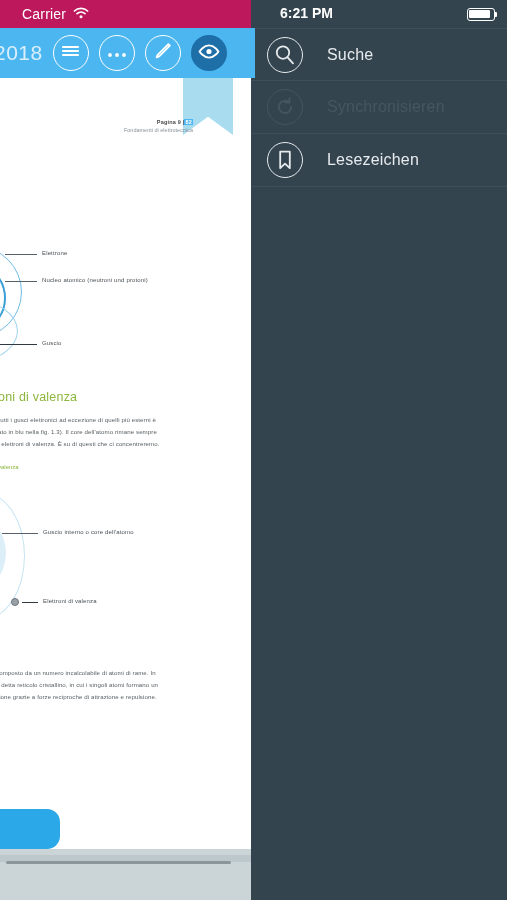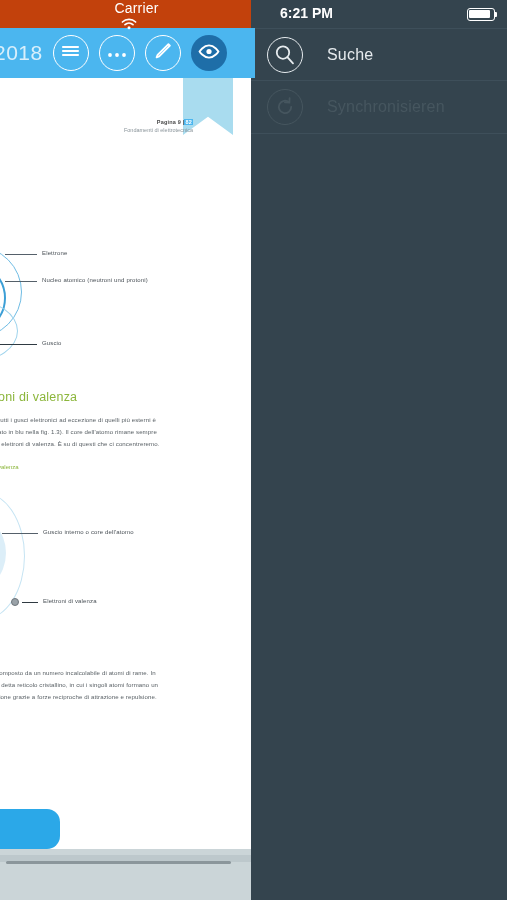--- a/index.html
+++ b/index.html
@@ -12,22 +12,22 @@
 
   
   #doc-layer {
     position:absolute; left:0; top:0; width:251px; height:900px;
     background:#ffffff; overflow:hidden;
   }
 
   
   #statusbar-left {
     position:absolute; left:0; top:0; width:251px; height:28px;
-    background:#c2410c; color:#ffffff;
-    display:flex; align-items:center;flex-direction:column;
+    background:#be185d; color:#ffffff;
+    display:flex; align-items:center;
   }
   #statusbar-right {
     position:absolute; left:251px; top:0; width:256px; height:28px;
     background:#34444E; color:#ffffff;
     display:flex; align-items:center; justify-content:space-between;
     padding:0 12px;
   }
   .sb-carrier { font-size:14px; padding-left:22px; letter-spacing:.2px;}
   .wifi-ico { margin-left:7px; display:inline-block; vertical-align:-2px;}
   .sb-time { font-size:14px; font-weight:600; position:absolute; left:0; width:100%; text-align:center; top:5px; pointer-events:none;}
@@ -285,15 +285,23 @@
       <svg width="22" height="22" viewBox="0 0 22 22">
         <g fill="none" stroke="#46565F" stroke-width="1.8" stroke-linecap="round">
           <path d="M17.2 11 a6.2 6.2 0 1 1 -2.1 -4.7"></path>
           <polyline points="15.6,2.2 15.4,6.6 10.9,6.4"></polyline>
         </g>
       </svg>
     </span>
     <span class="mi-label">Synchronisieren</span>
   </div>
 
+  <div class="menu-item">
+    <span class="mi-icon">
+      <svg width="22" height="22" viewBox="0 0 22 22">
+        <path d="M6.2 2.6 h9.6 v16.6 l-4.8 -4.6 l-4.8 4.6 z" fill="none" stroke="#E6EBEE" stroke-width="1.8" stroke-linejoin="round"></path>
+      </svg>
+    </span>
+    <span class="mi-label">Lesezeichen</span>
+  </div>
 </div>
 
 <div id="blue-edge"></div>
 
 </body></html>

